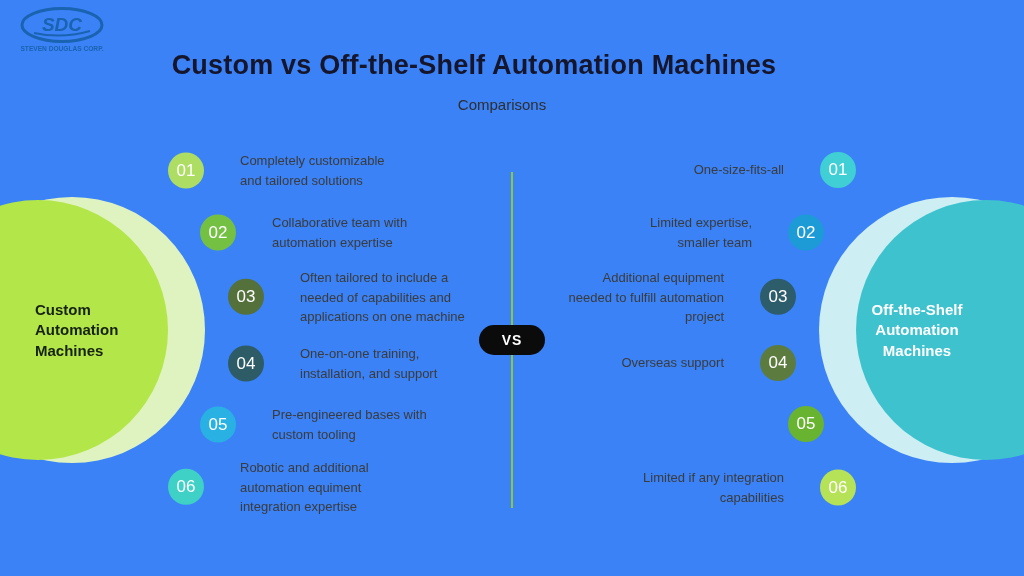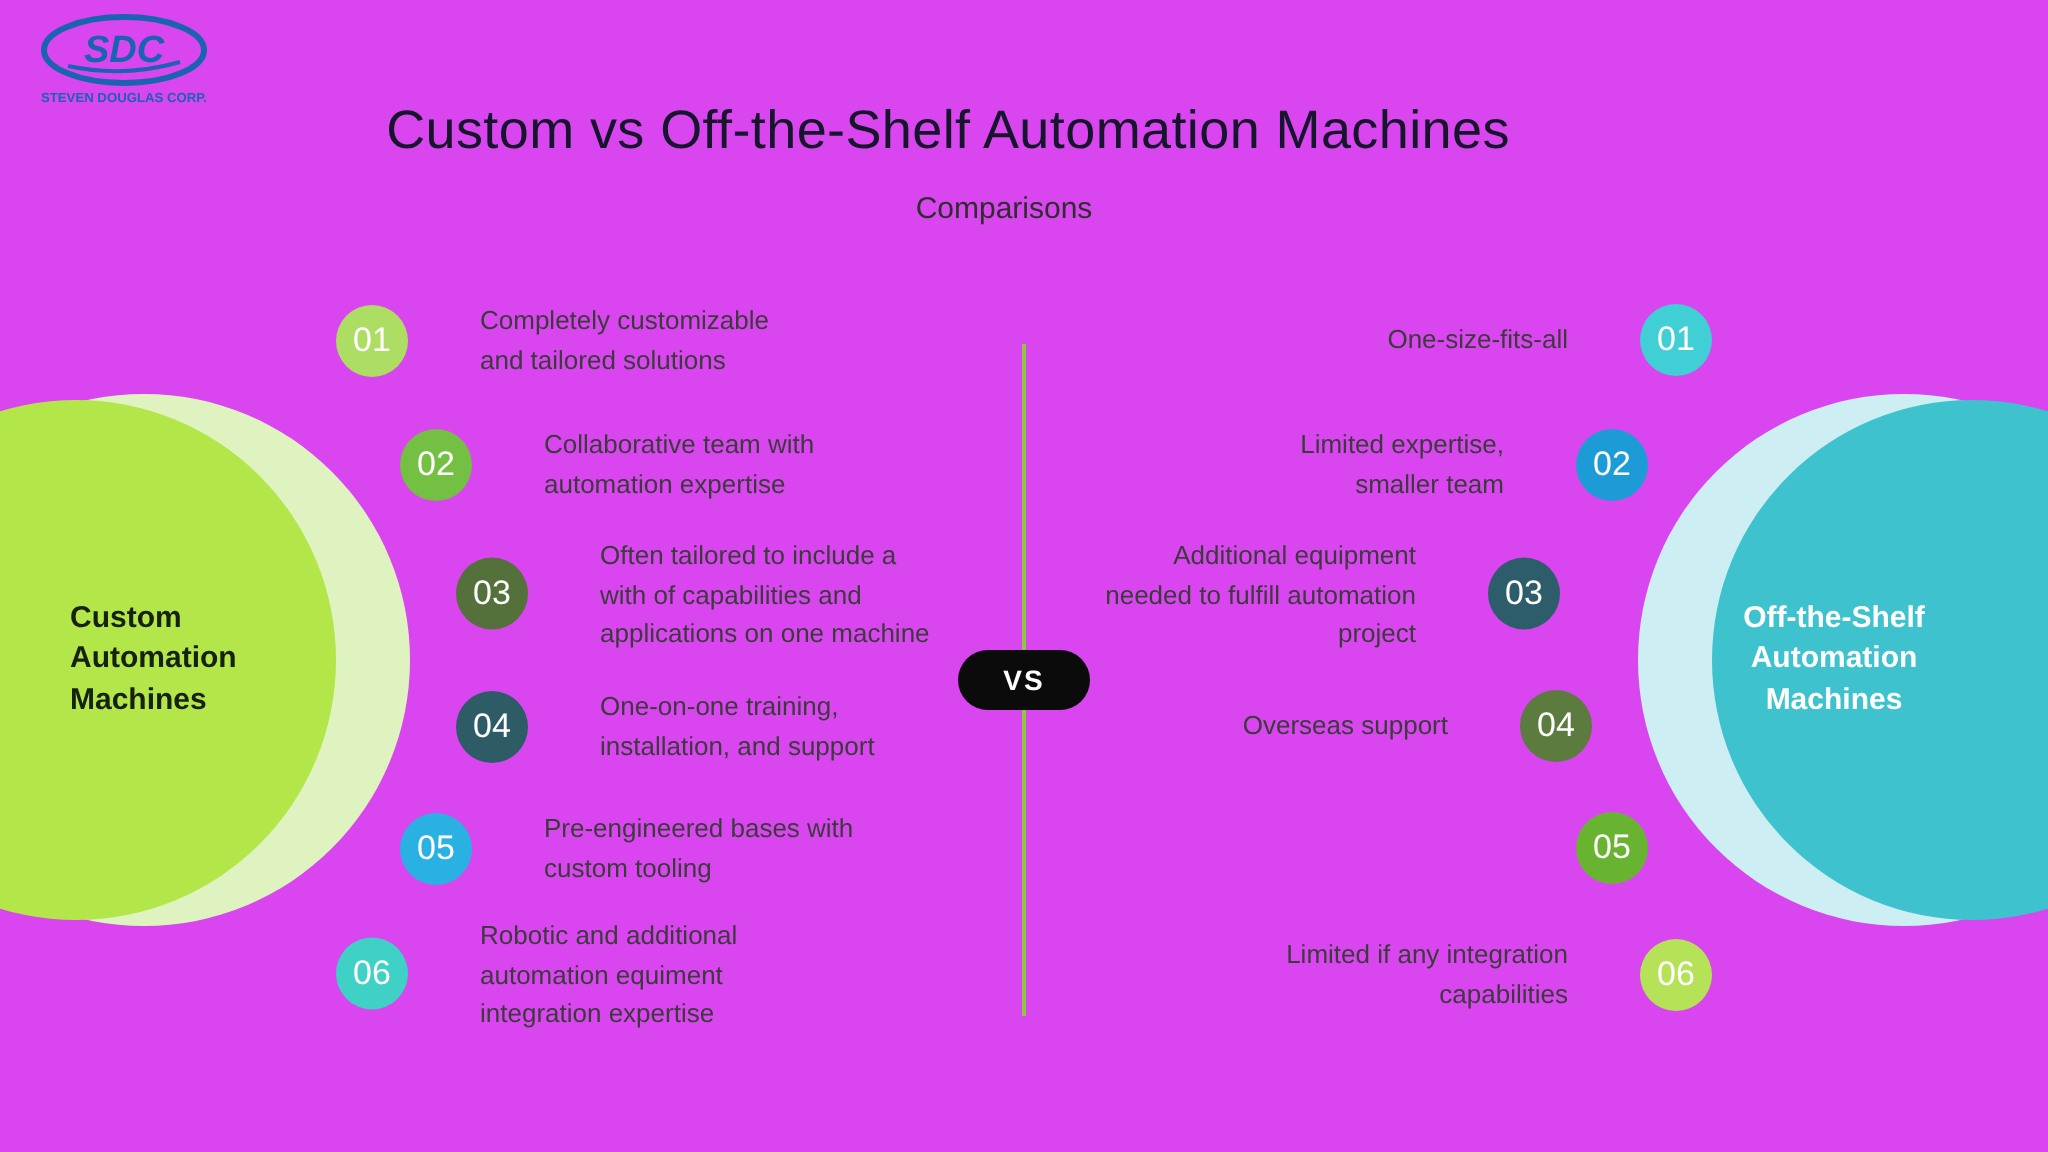--- a/index.html
+++ b/index.html
@@ -1,24 +1,24 @@
 <!DOCTYPE html>
 <html><head>
 <meta charset="utf-8">
 <style>
   html,body{margin:0;padding:0;background:#ffffff;}
   .canvas{
-    position:relative;width:1024px;height:576px;overflow:hidden;background:#d946ef;
+    position:relative;width:1024px;height:576px;overflow:hidden;background:#3b82f6;
     font-family:"Liberation Sans","DejaVu Sans",sans-serif;
   }
   
   .logo{position:absolute;left:14px;top:6px;width:100px;height:50px;}
   .page-title{
     position:absolute;left:0;top:50px;width:948px;text-align:center;
-    font-size:27px;font-weight:400;color:#15152b;letter-spacing:.2px;
+    font-size:27px;font-weight:700;color:#15152b;letter-spacing:.2px;
   }
   .subtitle{
     position:absolute;left:0;top:96px;width:1004px;text-align:center;
     font-size:15px;color:#2e2e2e;
   }
   
   .shape{position:absolute;border-radius:50%;}
   .halo-left {left:-61px;top:197px;width:266px;height:266px;}
   .main-left {left:-92px;top:200px;width:260px;height:260px;}
   .halo-right{left:819px;top:197px;width:266px;height:266px;}
@@ -47,21 +47,21 @@
     color:#ffffff;font-size:17px;font-weight:400;
   }
   .item .txt{
     font-size:13px;color:#3b3b3b;line-height:1.5;white-space:pre-line;max-width:250px;
   }
   .item.rgt .txt{text-align:right;}
   
   .l1{left:168px;top:170px;} .l2{left:200px;top:232px;} .l3{left:228px;top:297px;}
   .l4{left:228px;top:363px;} .l5{left:200px;top:424px;} .l6{left:168px;top:487px;}
   
-  .r1{right:168px;top:170px;} .r2{right:200px;top:232px;} .r3{right:244px;top:297px;justify-content:center;}
+  .r1{right:168px;top:170px;} .r2{right:200px;top:232px;} .r3{right:228px;top:297px;justify-content:center;}
   .r4{right:228px;top:363px;justify-content:flex-end;} .r5{right:200px;top:424px;} .r6{right:168px;top:487px;}
 </style>
 </head>
 <body>
 
 <div class="canvas">
 
   <svg class="logo" viewBox="0 0 100 50">
     <ellipse cx="48" cy="19" rx="40" ry="16.5" fill="none" stroke="#1a63b0" stroke-width="3"></ellipse>
     <text x="48" y="25" text-anchor="middle" font-size="19" font-style="italic" font-weight="bold" fill="#1a63b0">SDC</text>
@@ -95,21 +95,21 @@
 and tailored solutions</div>
   </div>
   <div class="item l2">
     <div class="num" style="background-color: rgb(116, 192, 67);">02</div>
     <div class="txt">Collaborative team with
 automation expertise</div>
   </div>
   <div class="item l3">
     <div class="num" style="background-color: rgb(84, 112, 59);">03</div>
     <div class="txt">Often tailored to include a
-with of capabilities and
+needed of capabilities and
 applications on one machine</div>
   </div>
   <div class="item l4">
     <div class="num" style="background-color: rgb(45, 92, 102);">04</div>
     <div class="txt">One-on-one training,
 installation, and support</div>
   </div>
   <div class="item l5">
     <div class="num" style="background-color: rgb(41, 177, 227);">05</div>
     <div class="txt">Pre-engineered bases with

